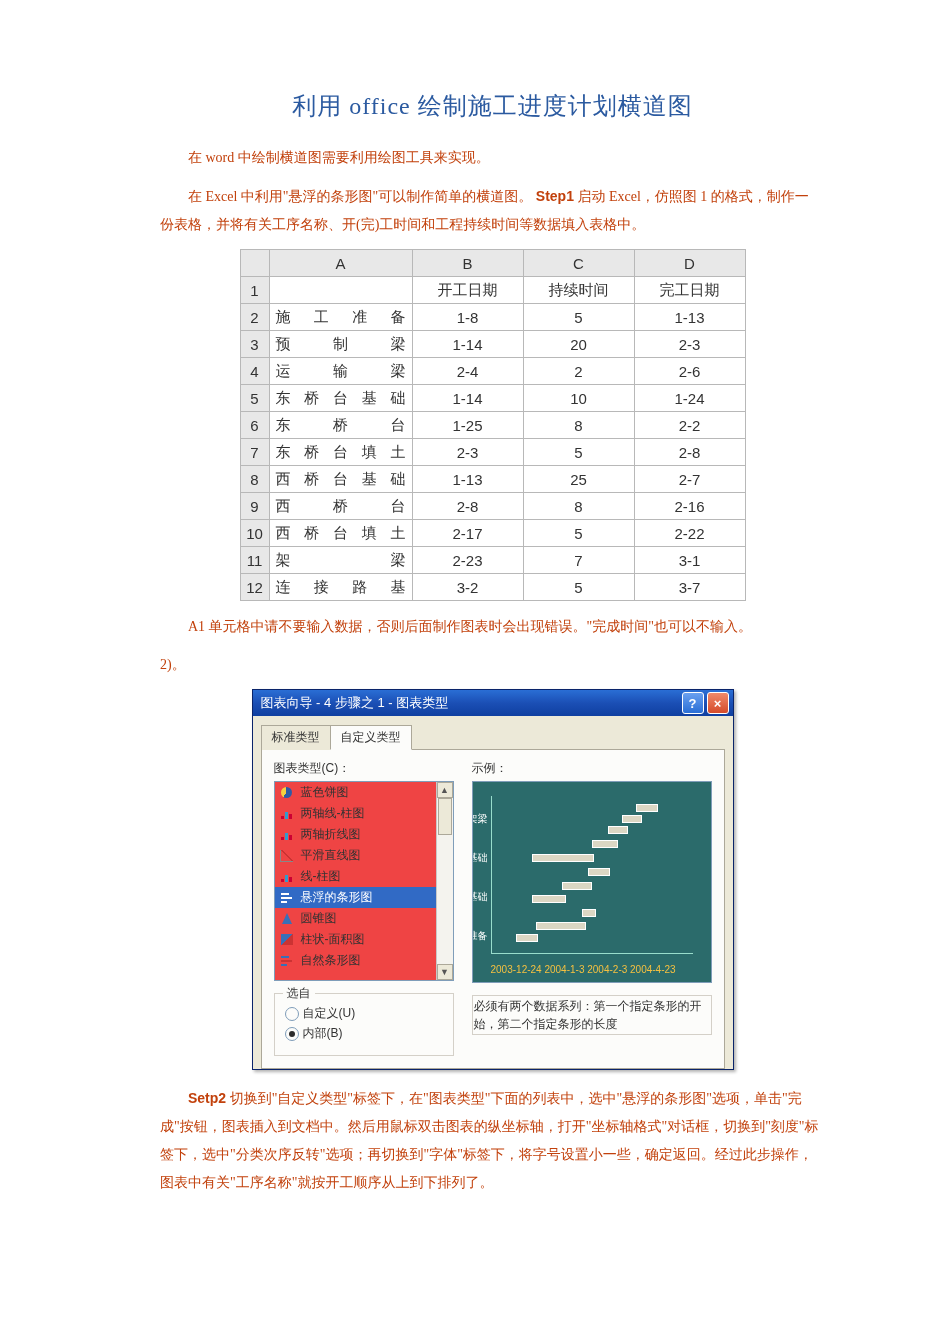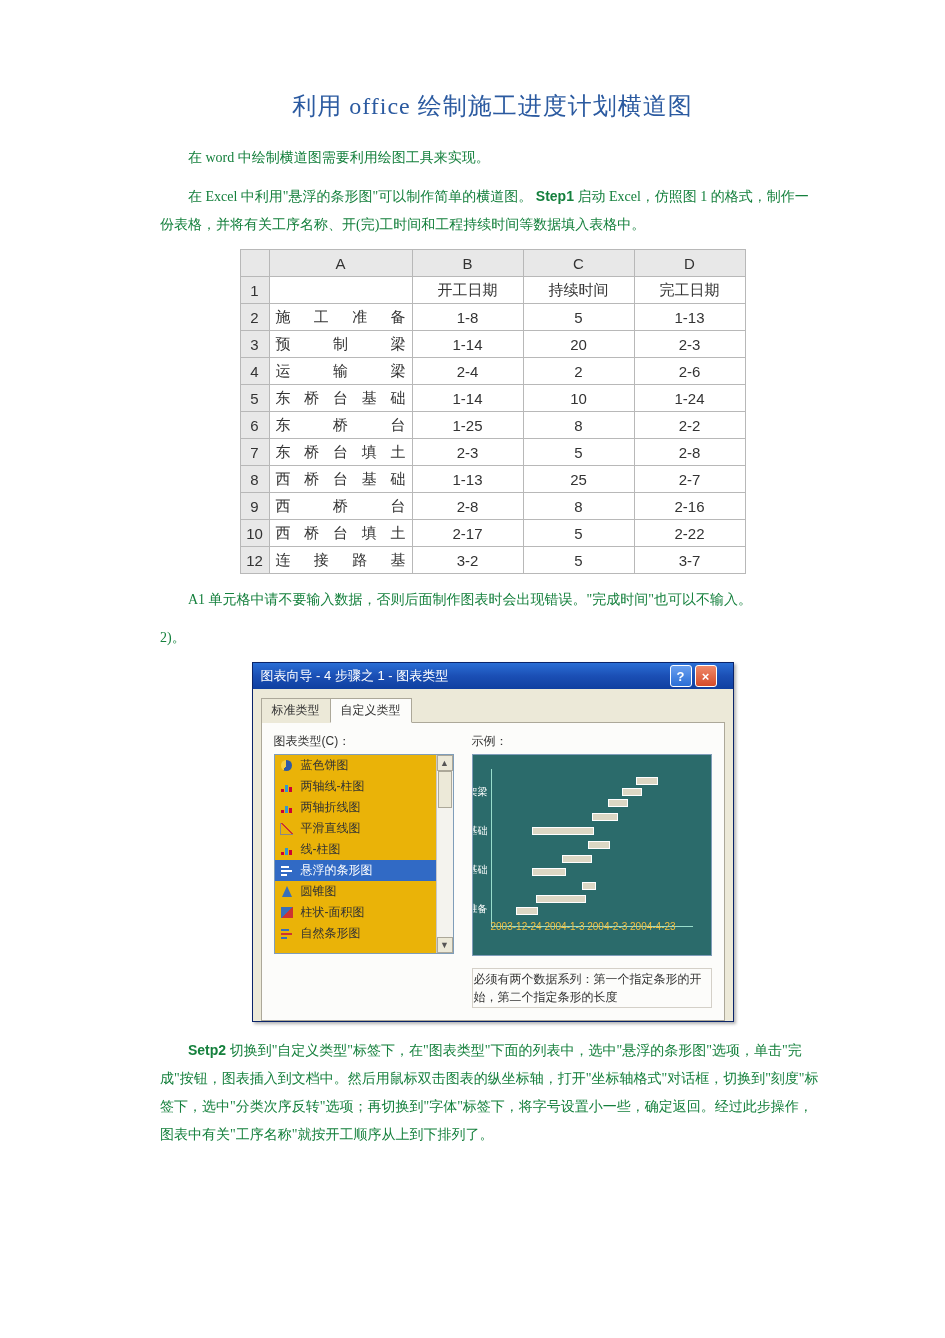--- a/index.html
+++ b/index.html
@@ -20,21 +20,21 @@
     font-size: 24px;
     font-weight: normal;
     color: #2b5aa0;
     margin: 0 0 22px 0;
     letter-spacing: 1px;
   }
   p.para {
     margin: 0 4px 10px 0;
     line-height: 2.0;
     text-indent: 2em;
-    color: #15803d;
+    color: #c2410c;
   }
   p.para .bold { font-weight: bold; }
   p.para .en { font-family: Arial, sans-serif; }
 
   
   .excel-wrap {
     margin: 8px auto 12px auto;
     display: flex;
     justify-content: center;
   }
@@ -88,21 +88,21 @@
     font-family: "Tahoma","SimSun",sans-serif;
     font-size: 12px;
     box-shadow: 2px 2px 3px rgba(0,0,0,.3);
   }
   .titlebar {
     height: 26px;
     background: linear-gradient(#2a6ed5,#1b4fb5 50%,#0f3fa0);
     color: #fff;
     display: flex;
     align-items: center;
-    padding: 0 16px 0 8px;
+    padding: 0 4px 0 8px;
     font-size: 13px;
   }
   .titlebar .t-text { flex: 1; }
   .titlebar .t-btn {
     width: 20px; height: 20px;
     margin-left: 3px;
     border: 1px solid #fff;
     border-radius: 3px;
     display: flex; align-items: center; justify-content: center;
     font-weight: bold;
@@ -137,21 +137,21 @@
   }
   .panel-row {
     display: flex;
     gap: 18px;
   }
   .left-col { width: 180px; }
   .right-col { flex:1; }
   .lbl { margin-bottom: 4px; display:block; }
   .listbox {
     border: 1px solid #7f9db9;
-    background: #eab308;
+    background: #ef4444;
     height: 200px;
     overflow: hidden;
     position: relative;
     padding-right: 17px;
     box-sizing: border-box;
   }
   .listbox .scroll {
     position:absolute; right:0; top:0; bottom:0; width:16px;
     background:#ece9d8; border-left:1px solid #c8c8c8;
     display:flex; flex-direction:column; justify-content:space-between;
@@ -187,21 +187,21 @@
     color:#fff;
     font-size:11px;
     overflow:hidden;
   }
   .preview .axis-area{
     position:absolute; left:18px; right:18px; top:14px; bottom:28px;
     border-left:1px solid #9dc; border-bottom:1px solid #9dc;
   }
   .preview .ylab{position:absolute; left:-4px; transform:translateX(-100%); white-space:nowrap;font-size:10px;}
   .preview .bar{position:absolute; height:6px; background:#dcd7c4; border:1px solid #fff;}
-  .preview .xlabs{position:absolute; left:18px;right:18px; bottom:23px; color:#f5c040; font-size:10px; white-space:nowrap; overflow:hidden;}
+  .preview .xlabs{position:absolute; left:18px;right:18px; bottom:7px; color:#f5c040; font-size:10px; white-space:nowrap; overflow:hidden;}
   
   .groupbox {
     border:1px solid #d4d0c8;
     margin-top:12px;
     padding:8px 10px 10px;
     position:relative;
   }
   .groupbox .gb-title{
     position:absolute; top:-9px; left:8px; background:#fcfcfa; padding:0 4px;
   }
@@ -321,20 +321,27 @@
             <td class="colD">2-16</td>
           </tr>
           <tr>
             <th class="rowhdr">10</th>
             <td class="colA">西桥台填土</td>
             <td class="colB">2-17</td>
             <td class="colC">5</td>
             <td class="colD">2-22</td>
           </tr>
           <tr>
+            <th class="rowhdr">11</th>
+            <td class="colA">架　　　梁</td>
+            <td class="colB">2-23</td>
+            <td class="colC">7</td>
+            <td class="colD">3-1</td>
+          </tr>
+          <tr>
             <th class="rowhdr">12</th>
             <td class="colA">连 接 路 基</td>
             <td class="colB">3-2</td>
             <td class="colC">5</td>
             <td class="colD">3-7</td>
           </tr>
         </tbody>
     </table>
   </div>
 
@@ -399,20 +406,31 @@
                 </div>
               <div class="scroll">
                 <div class="sb-btn">▲</div>
                 <div class="sb-track">
                     <div class="sb-thumb"></div>
                   </div>
                 <div class="sb-btn">▼</div>
               </div>
             </div>
 
+            <div class="groupbox">
+              <span class="gb-title">选自</span>
+              <div class="radio-row">
+                <span class="radio"></span>
+                <span><span>自定义(U)</span></span>
+              </div>
+              <div class="radio-row">
+                <span class="radio checked"></span>
+                <span><span>内部(B)</span></span>
+              </div>
+            </div>
           </div>
 
           <div class="right-col">
             <span class="lbl">示例：</span>
             <div class="preview">
               <div class="axis-area">
                 <span class="ylab" style="top:10%">架梁</span>
                 <span class="ylab" style="top:35%">西桥台基础</span>
                 <span class="ylab" style="top:60%">东桥台基础</span>
                 <span class="ylab" style="top:85%">施工准备</span>

